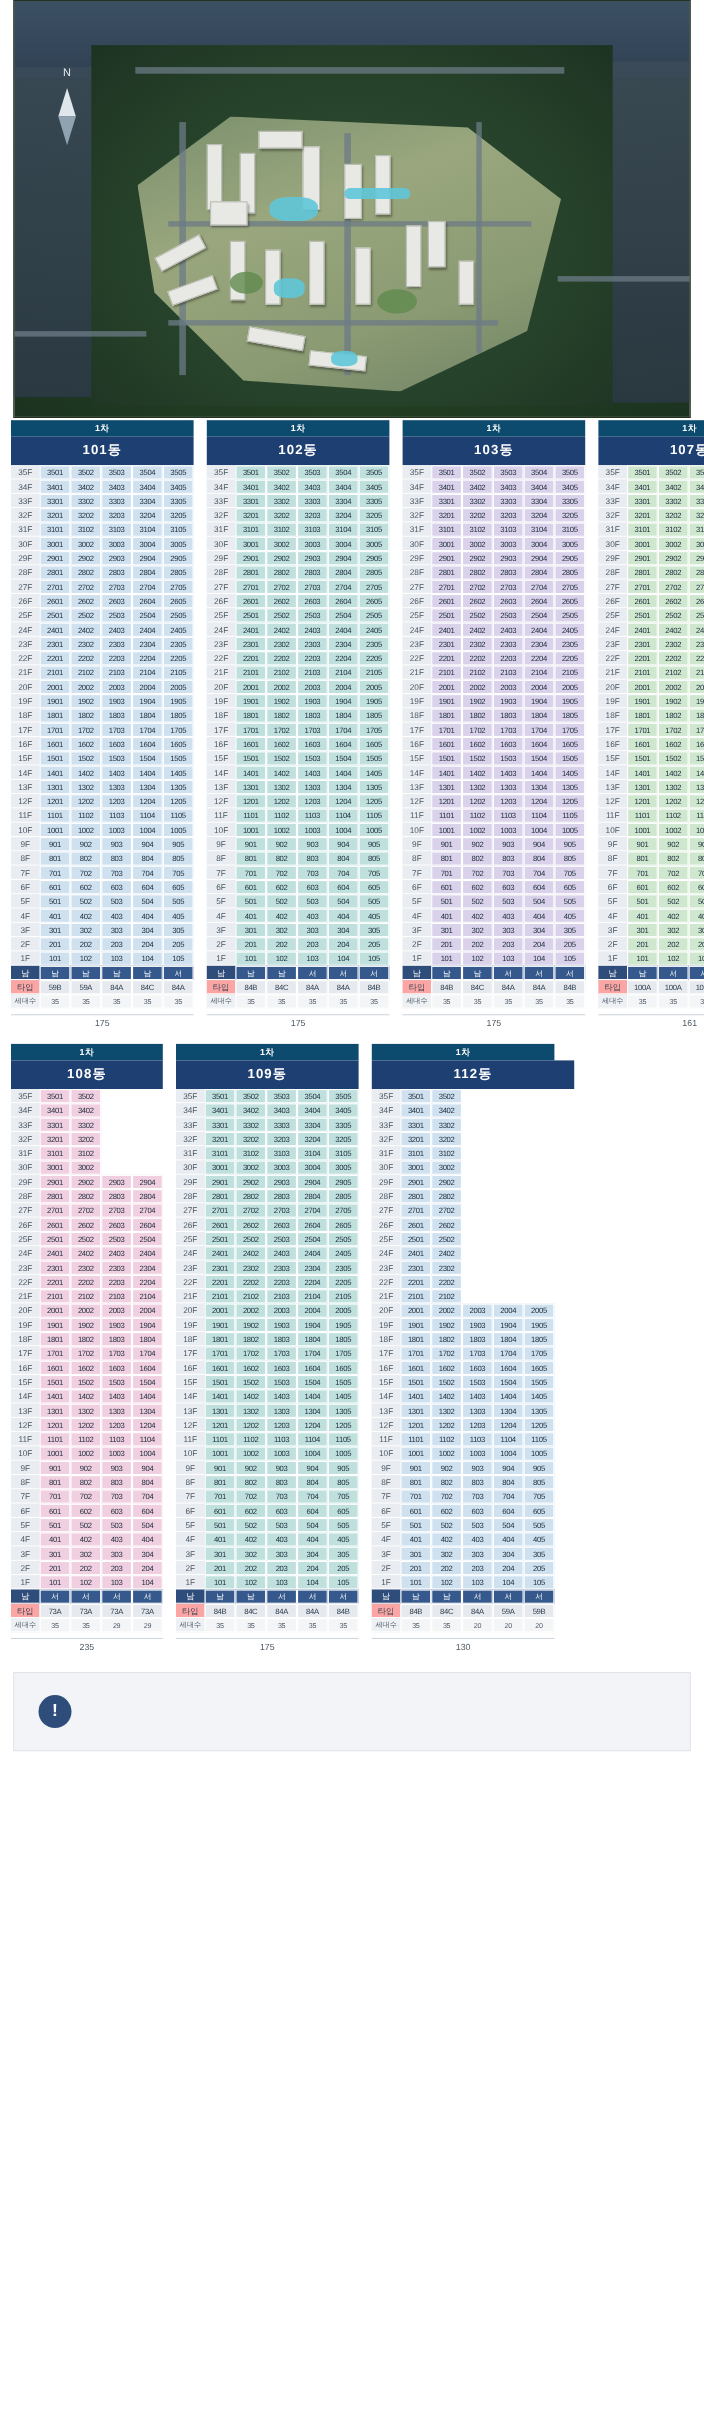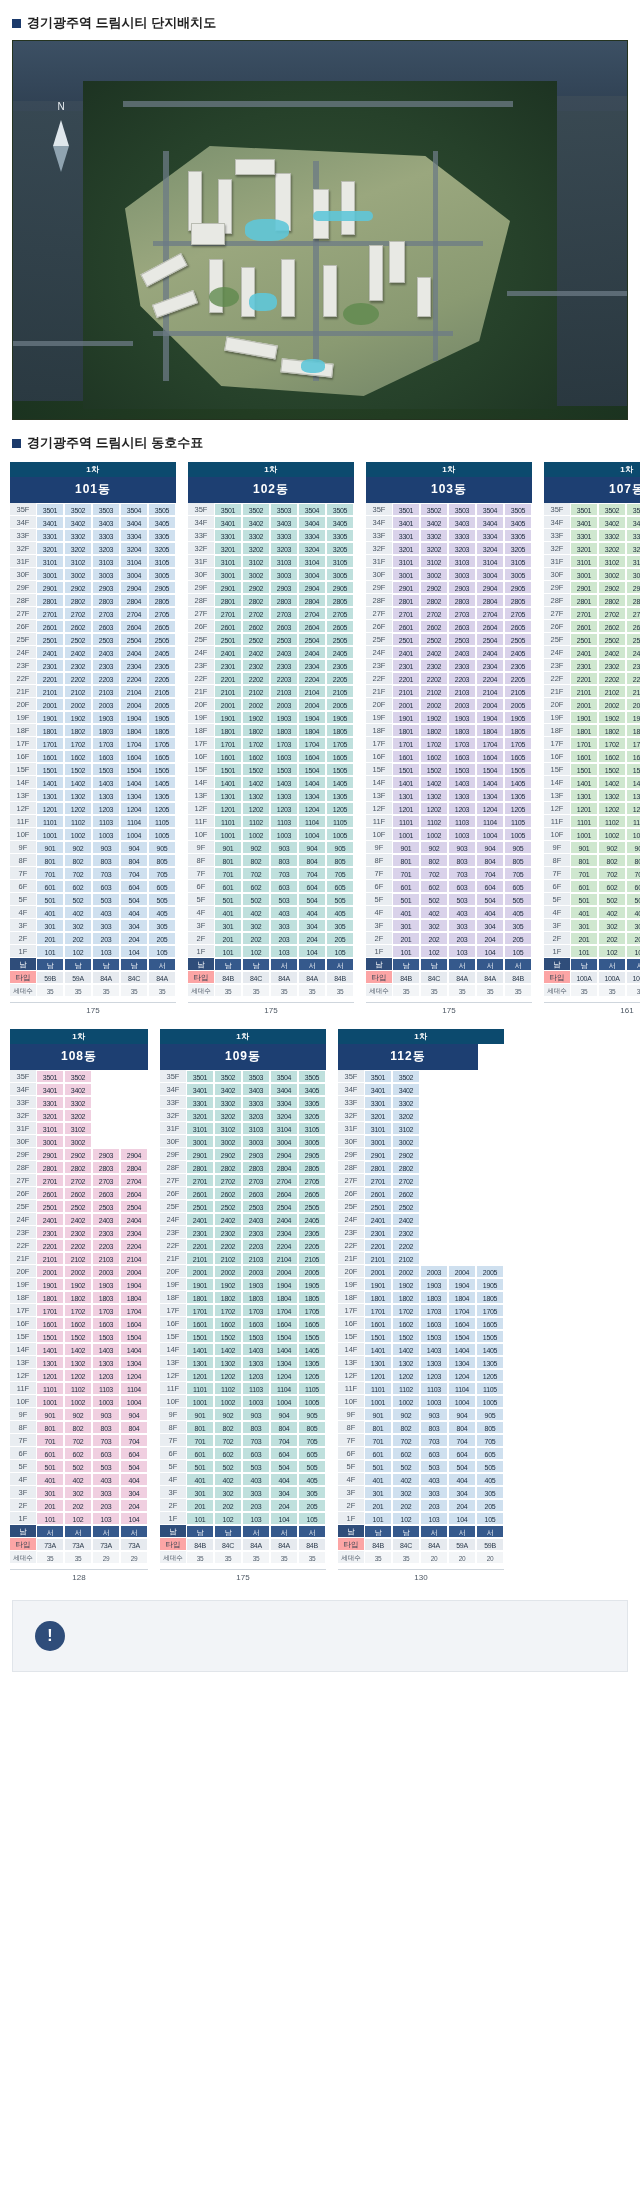--- a/index.html
+++ b/index.html
@@ -139,24 +139,20 @@
     background:#2f4d7a; color:#fff; font-weight:bold;
     display:flex; align-items:center; justify-content:center; font-size:16px;
   }
   .notice .txt { font-size: 11px; color:#7d8894; }
 </style>
 </head>
 <body>
 
 <div class="page">
 
-  <div class="sec-head">
-    <span class="bullet"></span>
-    <span>경기광주역 드림시티 단지배치도</span>
-  </div>
 
   <div class="sitemap">
     <div class="sm-sea"></div>
     <div class="sm-urban-l"></div>
     <div class="sm-urban-r"></div>
     <div class="sm-forest"></div>
     <div class="sm-estate"></div>
 
     <div class="sm-roads">
       <i style="left:110px;top:60px;width:390px;height:6px;"></i>
@@ -195,24 +191,20 @@
     <div class="green" style="left:196px;top:246px;width:30px;height:20px;"></div>
     <div class="green" style="left:330px;top:262px;width:36px;height:22px;"></div>
 
     <div class="compass">
       <div>N</div>
       <div class="needle"></div>
       <div class="needle2"></div>
     </div>
   </div>
 
-  <div class="sec-head">
-    <span class="bullet"></span>
-    <span>경기광주역 드림시티 동호수표</span>
-  </div>
 
   <div class="tables-wrap">
     <div class="tbl-row" id="row1">
         <div class="dong">
           <div class="cha" style="width: 166px;">1차</div>
           <div class="name" style="width: 166px;">101동</div>
           <div class="grid">
             <div class="floorcol">
               <div>35F</div>
               <div>34F</div>
@@ -1663,21 +1655,21 @@
                 <div>73A</div>
               </div>
               <div class="r cnt">
                 <div>35</div>
                 <div>35</div>
                 <div>29</div>
                 <div>29</div>
               </div>
             </div>
           </div>
-          <div class="total" style="width: 138px;">128</div>
+          <div class="total" style="width: 138px;">235</div>
         </div>
         <div class="dong">
           <div class="cha" style="width: 166px;">1차</div>
           <div class="name" style="width: 166px;">109동</div>
           <div class="grid">
             <div class="floorcol">
               <div>35F</div>
               <div>34F</div>
               <div>33F</div>
               <div>32F</div>
@@ -1982,21 +1974,21 @@
                 <div>35</div>
                 <div>35</div>
                 <div>35</div>
               </div>
             </div>
           </div>
           <div class="total" style="width: 166px;">175</div>
         </div>
         <div class="dong">
           <div class="cha" style="width: 166px;">1차</div>
-          <div class="name" style="width: 140px;">112동</div>
+          <div class="name" style="width: 184px;">112동</div>
           <div class="grid">
             <div class="floorcol">
               <div>35F</div>
               <div>34F</div>
               <div>33F</div>
               <div>32F</div>
               <div>31F</div>
               <div>30F</div>
               <div>29F</div>
               <div>28F</div>

